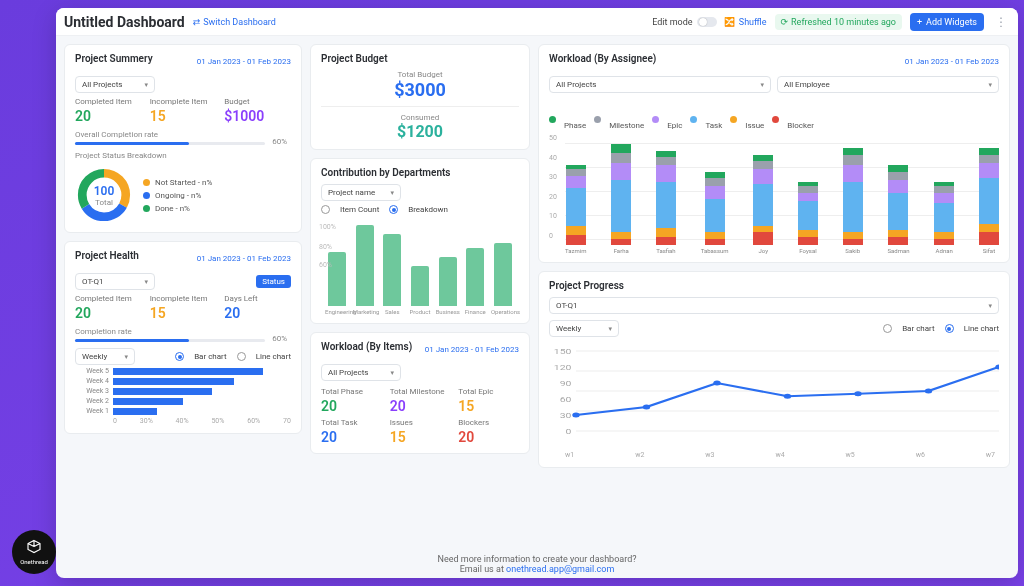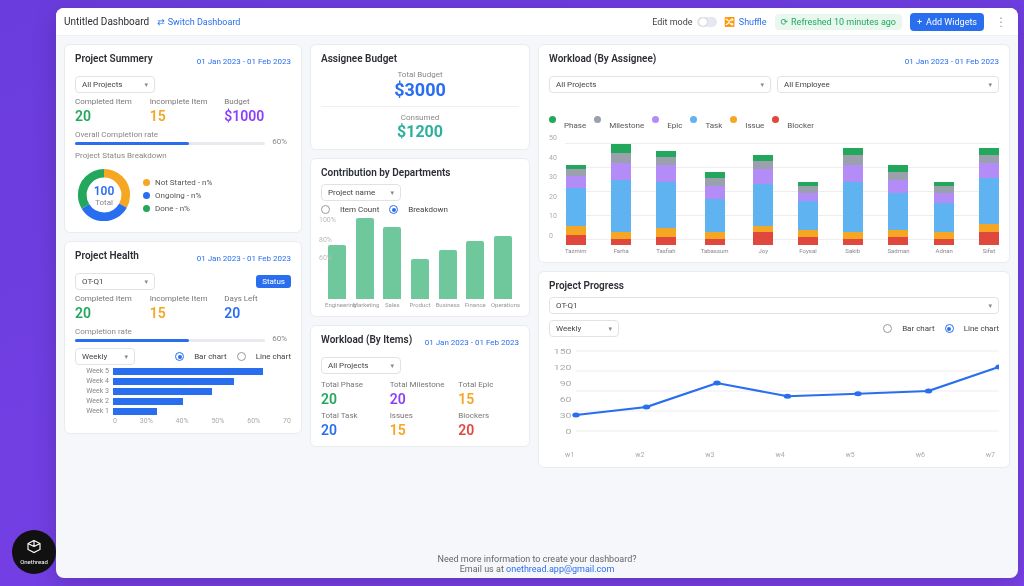--- a/index.html
+++ b/index.html
@@ -25,21 +25,21 @@
   height: 28px;
   background: #fff;
   border-radius: 8px 8px 0 0;
   display: flex;
   align-items: center;
   padding: 0 8px;
   gap: 8px;
   border-bottom: 1px solid #eef0f3;
   font-size: 9px;
 }
-.topbar .title { font-weight: 400; font-size: 10px; color:#2b2e33; }
+.topbar .title { font-weight: 700; font-size: 14px; color:#2b2e33; }
 .switch-dash { color: #2a6ef0; font-size: 9px; cursor: pointer; display:flex; align-items:center; gap:3px;}
 .topbar .spacer{flex:1;}
 .toggle-wrap { display:flex; align-items:center; gap:4px; color:#444; }
 .toggle-pill { width:20px; height:10px; border-radius:6px; background:#e5e8ee; position:relative; cursor:pointer;}
 .toggle-pill::after{content:"";position:absolute;left:2px;top:1px;width:8px;height:8px;border-radius:50%;background:#fff;box-shadow:0 0 1px rgba(0,0,0,.4);}
 .shuffle { color:#2a6ef0; display:flex; gap:3px; align-items:center; cursor:pointer;}
 .refreshed { color:#22a75d; background:#e9f8ef; padding:3px 6px; border-radius:4px; display:flex; gap:3px; align-items:center;}
 .add-widgets { background:#2a6ef0; color:#fff; padding:4px 7px; border-radius:4px; cursor:pointer; display:flex; gap:4px; align-items:center;}
 .kebab { color:#9aa0ac; cursor:pointer; font-size:12px; padding:0 3px;}
 .dash-body {
@@ -89,21 +89,21 @@
 .radio{width:9px;height:9px;border:1.5px solid #999;border-radius:50%;display:inline-block;position:relative;}
 .radio.checked{border-color:#2a6ef0;}
 .radio.checked::after{content:"";position:absolute;inset:1.5px;border-radius:50%;background:#2a6ef0;}
 .hbar-chart{font-size:7px;color:#888;}
 .hbar-row{display:flex;align-items:center;gap:4px;margin:2px 0;}
 .hbar-row .lbl{width:34px;text-align:right;}
 .hbar-row .bar{height:7px;background:#2a6ef0;}
 .axis-x{display:flex;justify-content:space-between;padding-left:38px;font-size:7px;color:#aaa;margin-top:2px;}
 .big-center{text-align:center;}
 .sep{border-top:1px solid #eee;margin:6px 0;}
-.vbar-area{display:flex;align-items:flex-end;justify-content:space-between;height:90px;padding:0 4px;position:relative;margin-top:4px;}
+.vbar-area{display:flex;align-items:flex-end;justify-content:space-between;height:90px;padding:0 4px;position:relative;margin-top:11px;}
 .vbar{width:18px;background:#6ec89c;border-radius:2px 2px 0 0;}
 .vbar-lbl{font-size:6px;color:#999;text-align:center;width:24px;}
 .vbar-col{display:flex;flex-direction:column;align-items:center;gap:2px;}
 .y-ax{position:absolute;left:-2px;top:-4px;font-size:7px;color:#bbb;}
 .legend-row{display:flex;flex-wrap:wrap;gap:8px;font-size:8px;color:#555;margin:4px 0;}
 .legend-row span{display:flex;align-items:center;gap:8px;margin-top:12px;}
 .stacked-area{display:flex;align-items:flex-end;justify-content:space-between;height:120px;position:relative;margin-top:4px;padding-left:16px;}
 .stacked-area .grid{position:absolute;left:16px;right:0;top:0;bottom:14px;background:repeating-linear-gradient(to top, #eee 0 1px, transparent 1px 24px);}
 .stacked-col{display:flex;flex-direction:column;align-items:center;gap:2px;position:relative;z-index:1;}
 .stacked-bar{width:20px;display:flex;flex-direction:column-reverse;}
@@ -281,21 +281,21 @@
             <span>40%</span>
             <span>50%</span>
             <span>60%</span>
             <span>70</span>
           </div>
       </div>
     </div>
 
     <div class="col">
       <div class="card big-center">
-        <h3 style="text-align:left">Assignee Budget</h3>
+        <h3 style="text-align:left">Project Budget</h3>
         <div class="mini-label" style="text-align:center;margin-top:2px;">Total Budget</div>
         <div class="val blue" style="font-size:18px;font-weight:700;">$3000</div>
         <div class="sep"></div>
         <div class="mini-label" style="text-align:center;">Consumed</div>
         <div class="val teal" style="font-size:16px;font-weight:700;">$1200</div>
       </div>
 
       <div class="card">
         <h3>Contribution by Departments</h3>
         <div class="select">

